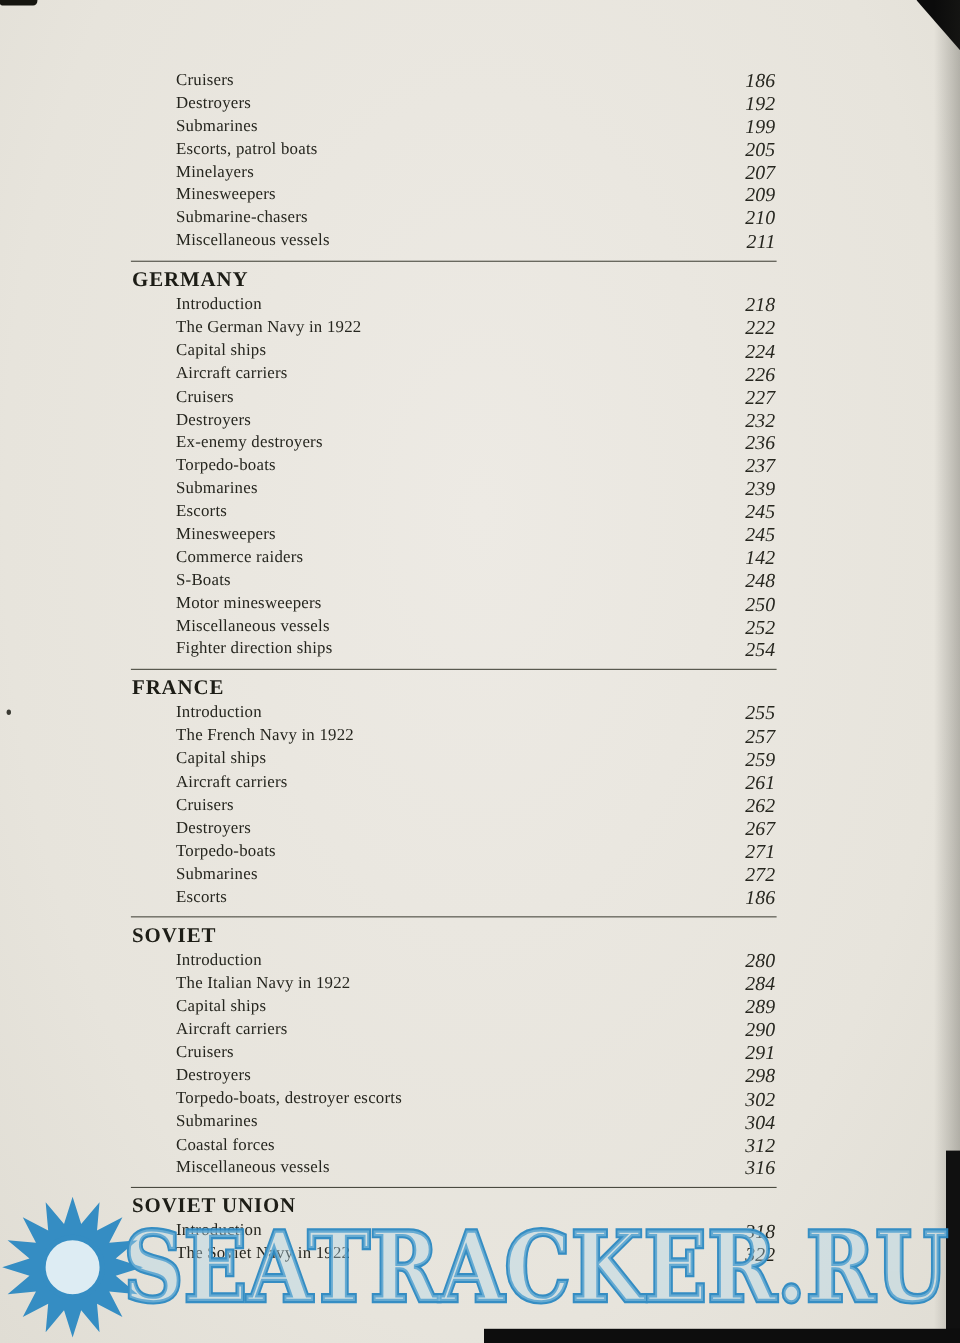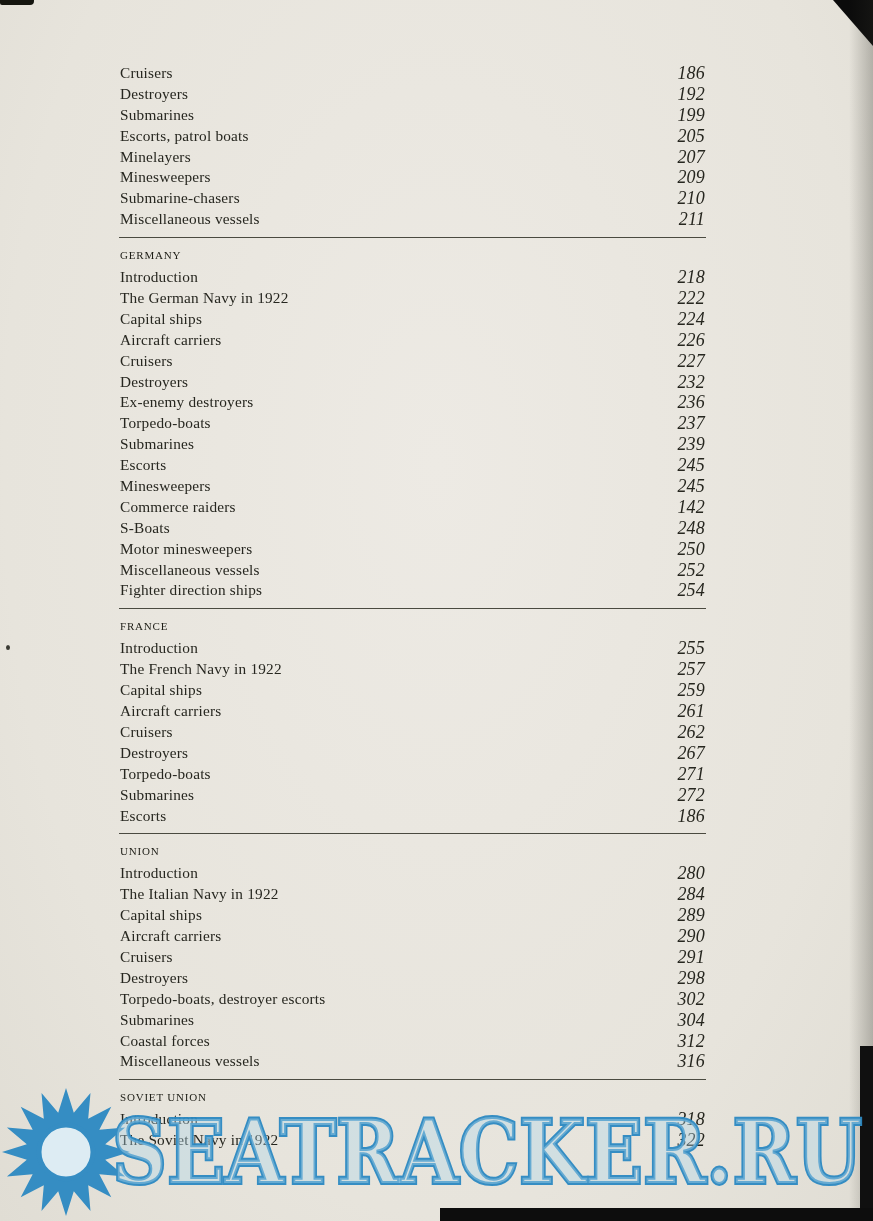--- a/index.html
+++ b/index.html
@@ -19,25 +19,25 @@
   .edge-right{position:absolute;top:0;right:0;width:24px;height:100%;
     background:linear-gradient(to right, rgba(45,45,38,0) 0%, rgba(45,45,38,0.28) 100%);}
   .corner-br{position:absolute;right:0;bottom:0;width:13px;height:175px;background:#101010;}
   .strip-bottom{position:absolute;bottom:0;left:440px;right:0;height:13px;background:#0d0d0d;}
   .mark-tl{position:absolute;top:0;left:0;width:34px;height:5px;background:#15150f;border-radius:0 0 4px 2px;}
   .stray-dot{position:absolute;left:6px;top:645px;width:4px;height:5px;background:#3a3a33;border-radius:50%;}
 
   
   .toc{position:absolute;left:120px;top:63px;width:585px;}
   .toc-row{display:flex;justify-content:space-between;align-items:flex-start;
-    height:20.9px;line-height:20.9px;font-size:15.3px;letter-spacing:0.2px;}
+    height:20.9px;line-height:20.9px;font-size:15.3px;letter-spacing:0.2px;margin-left:40px;}
   .toc-label{white-space:nowrap;}
   .toc-page{white-space:nowrap;font-size:18px;font-style:italic;}
   .divider{border-top:1.4px solid #4a4a40;width:587px;margin:7px 0 7px -1px;}
-  .sec-title{font-weight:normal;font-size:11px;line-height:20px;letter-spacing:0.8px;
+  .sec-title{font-weight:bold;font-size:19px;line-height:20px;letter-spacing:0.8px;
     margin-bottom:2px;color:#1d1d16;}
 
   
   .watermark-svg{position:absolute;left:0;top:1062px;pointer-events:none;opacity:0.95;}
 </style>
 </head>
 <body>
 
 <div class="scan">
 
@@ -179,21 +179,21 @@
       </div>
       <div class="toc-row">
         <span class="toc-label">Submarines</span>
         <span class="toc-page">272</span>
       </div>
       <div class="toc-row">
         <span class="toc-label">Escorts</span>
         <span class="toc-page">186</span>
       </div>
       <div class="divider"></div>
-      <div class="sec-title">UNION</div>
+      <div class="sec-title">SOVIET</div>
       <div class="toc-row">
         <span class="toc-label">Introduction</span>
         <span class="toc-page">280</span>
       </div>
       <div class="toc-row">
         <span class="toc-label">The Italian Navy in 1922</span>
         <span class="toc-page">284</span>
       </div>
       <div class="toc-row">
         <span class="toc-label">Capital ships</span>

